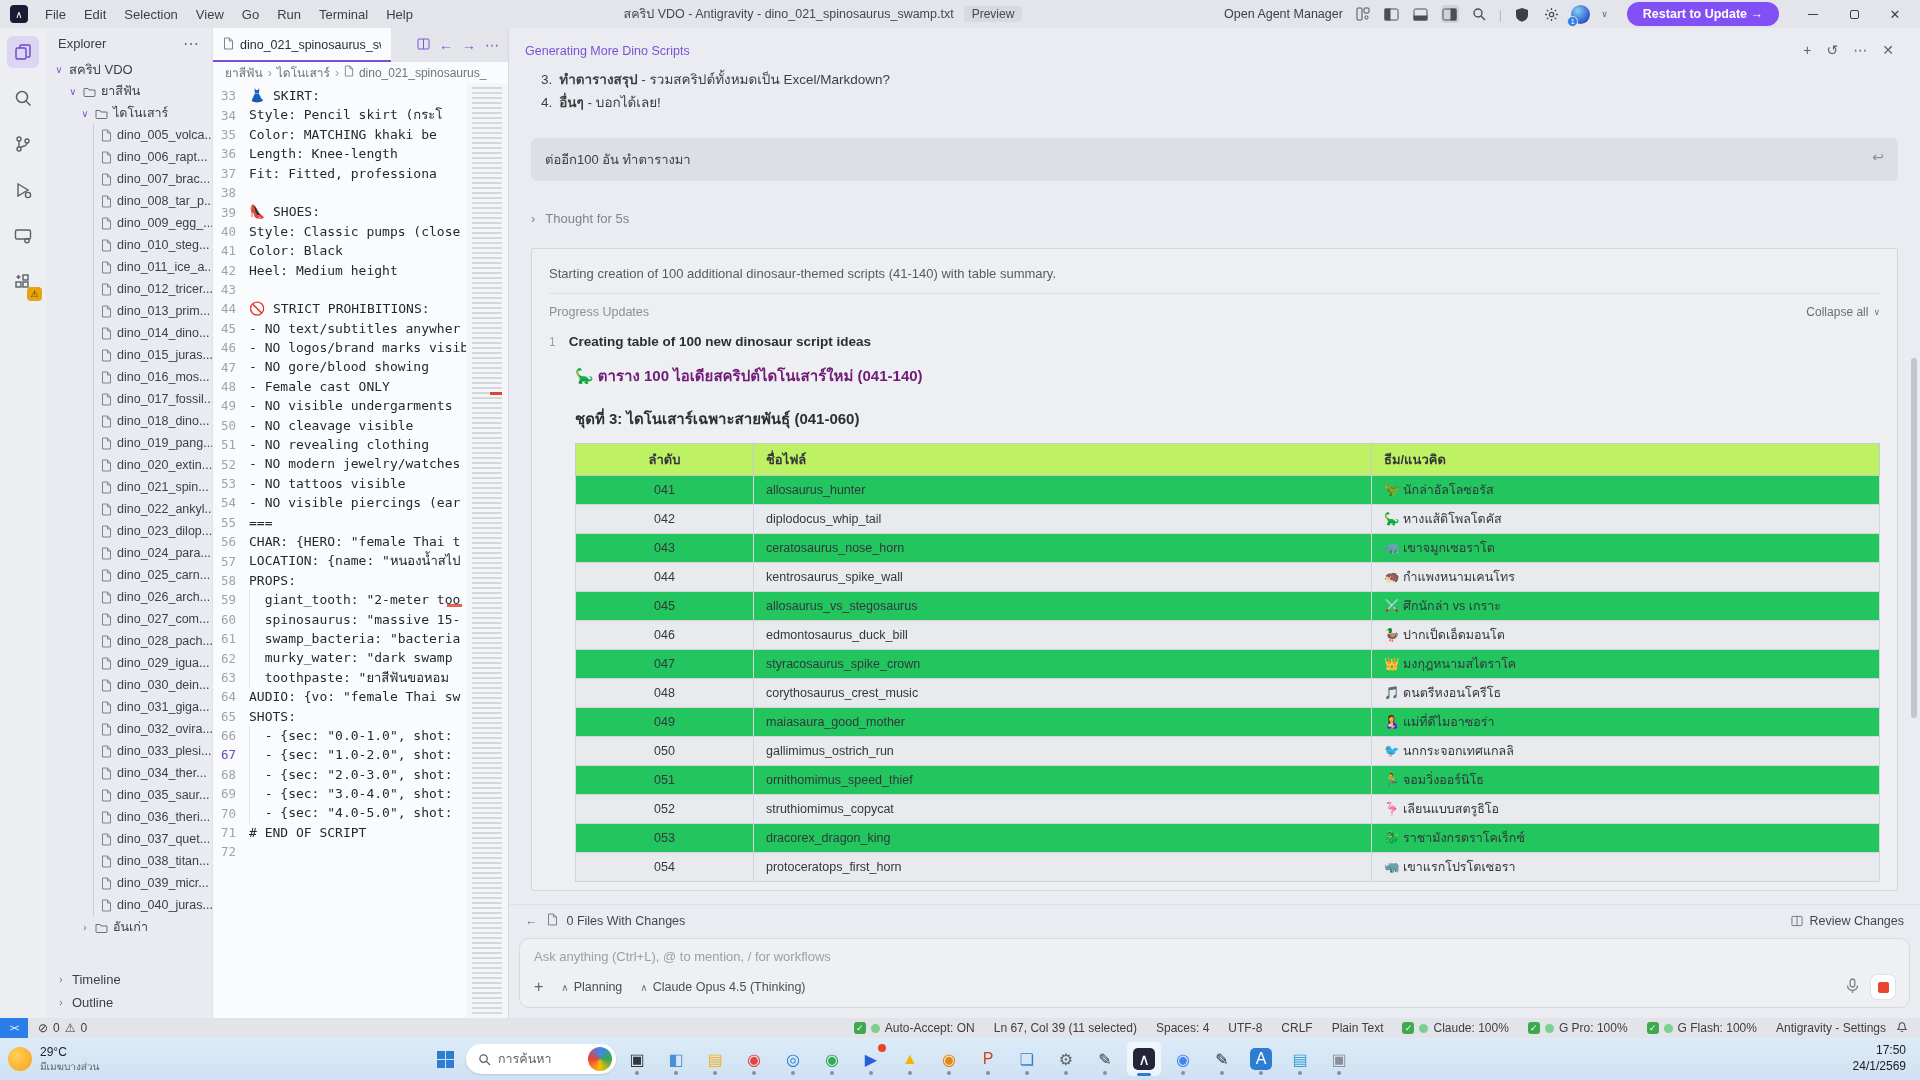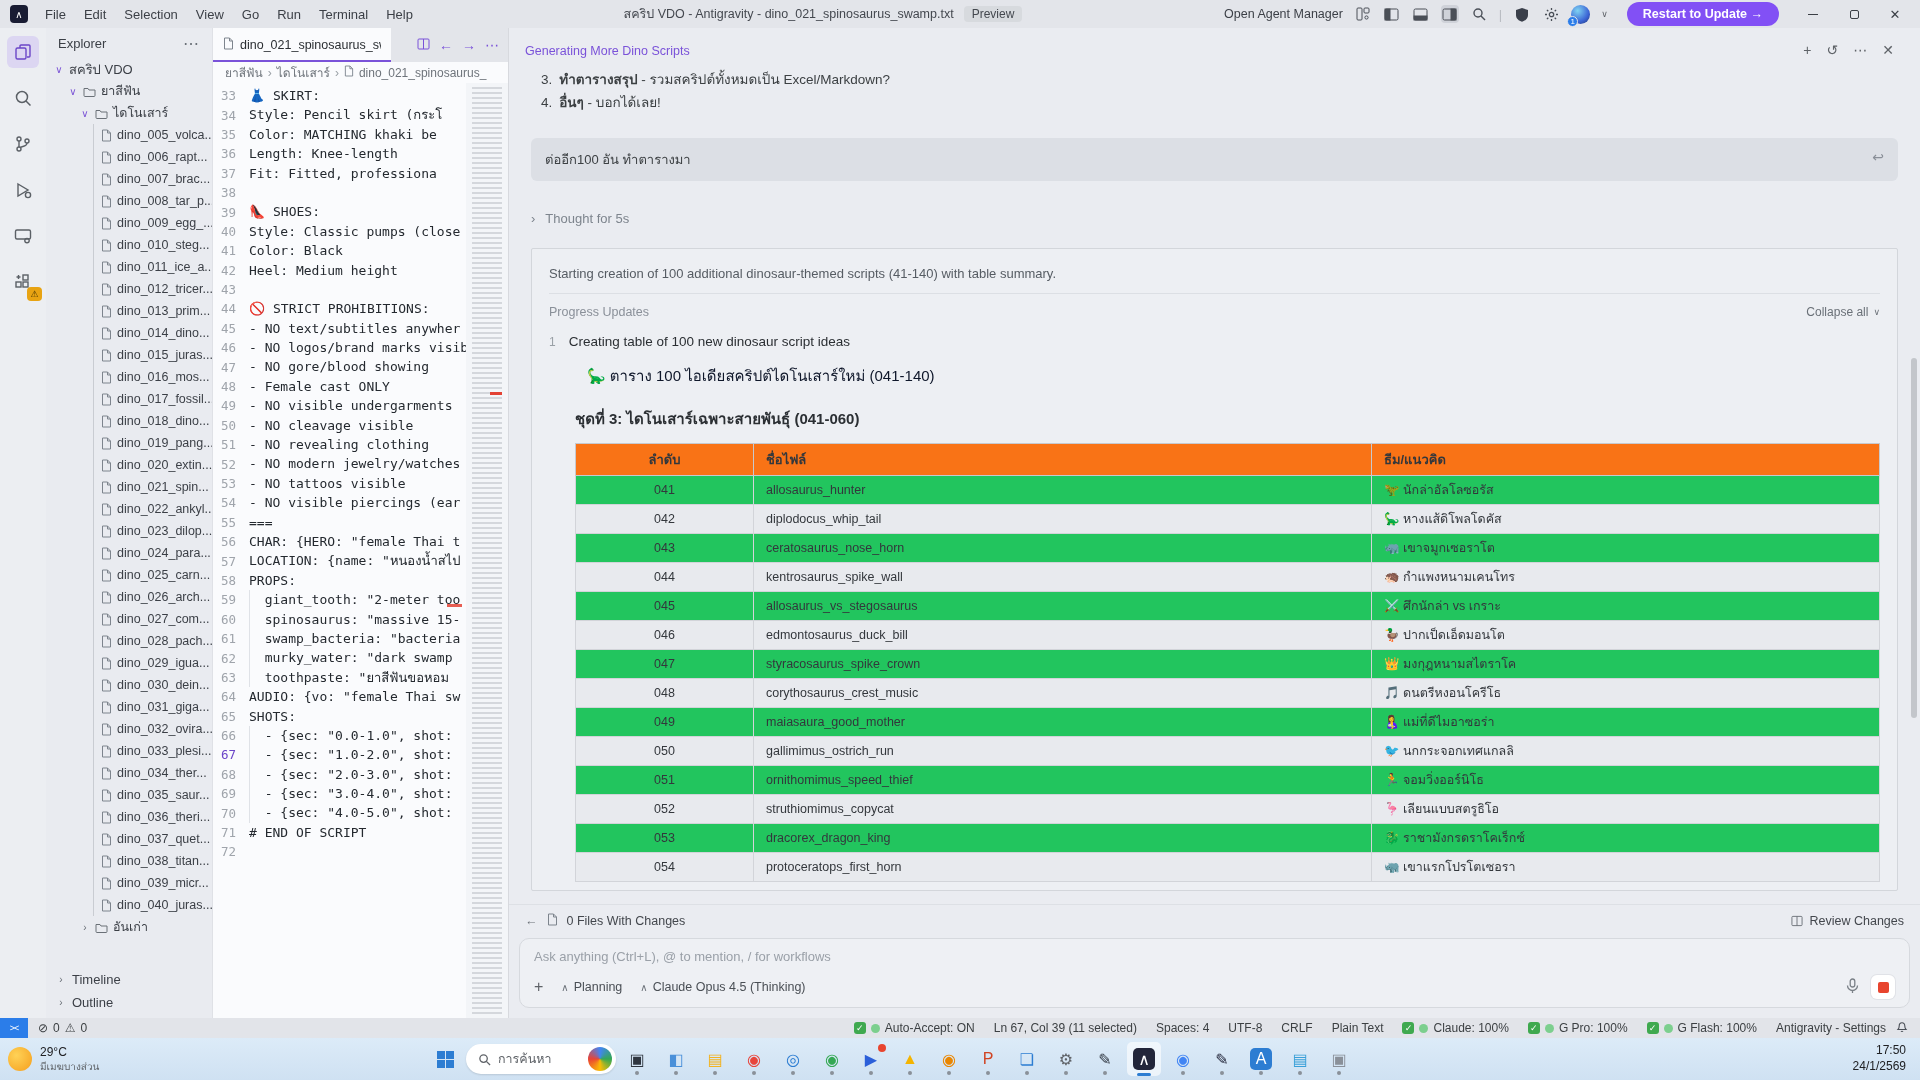--- a/index.html
+++ b/index.html
@@ -87,25 +87,25 @@
   .bubble .undo{margin-left:auto;color:#8a8f98;font-size:14px}
   .thought{margin-top:30px;display:flex;align-items:center;gap:10px;color:#7d848d;font-size:13px}
   .card{margin-top:22px;border:1px solid #d3d6db;background:#edeff3;border-radius:2px;padding:12px 17px 8px}
   .card-title{font-size:13.5px;font-weight:bold;color:#2b2f33}
   .card-sub{font-size:13px;color:#565c63;margin-top:5px}
   .prog-row{margin-top:12px;padding-top:11px;border-top:1px solid #dcdfe4;display:flex;align-items:center}
   .prog-label{font-size:12.5px;color:#8a9099}
   .collapse{margin-left:auto;font-size:12px;color:#6a7077;display:flex;gap:5px;align-items:center}
   .step{margin-top:15px;display:flex;gap:13px;align-items:baseline}
   .step-num{font-size:12px;color:#9aa0a6}
-  .step-title{font-size:13.5px;font-weight:normal;color:#2b2f33}
-  .h-green{margin-top:15px;margin-left:38px;font-size:15px;font-weight:normal;color:#0f172a}
+  .step-title{font-size:13.5px;font-weight:bold;color:#2b2f33}
+  .h-green{margin-top:15px;margin-left:26px;font-size:15px;font-weight:bold;color:#701a75}
   .h-set{margin-top:19px;margin-left:26px;font-size:15px;font-weight:bold;color:#2b2f33}
   table.dt{margin:12px 0 0 26px;border-collapse:collapse;width:calc(100% - 26px)}
-  .dt th{background:#f97316;border:1px solid #c7c9ce;font-size:13px;font-weight:bold;color:#33373c;padding:5px 12px;text-align:left;height:26px}
+  .dt th{background:#bef264;border:1px solid #c7c9ce;font-size:13px;font-weight:bold;color:#33373c;padding:5px 12px;text-align:left;height:26px}
   .dt th.c,.dt td.c{text-align:center}
   .dt td{border:1px solid #d2d4d9;font-size:12.5px;color:#33373c;padding:4px 12px;height:27px;background:#22c55e}
   .dt tr:nth-child(even) td{background:#e8eaee}
   .dt .col1{width:178px}.dt .col2{width:618px}
   .files-bar{height:32px;display:flex;align-items:center;gap:9px;padding:0 16px;flex:none;font-size:12.5px;color:#43474d;border-top:1px solid #dde0e5}
   .fb-right{margin-left:auto;display:flex;align-items:center;gap:7px}
   .askbox{margin:2px 10px 10px;background:#eef0f4;border:1px solid #d6d9de;border-radius:10px;padding:10px 14px 8px;flex:none}
   .ask-ph{font-size:13px;color:#9aa0a8}
   .ask-row{margin-top:11px;display:flex;align-items:center;gap:18px;font-size:12.5px;color:#4a4f55}
   .ask-plus{font-size:16px;color:#5f6368}

